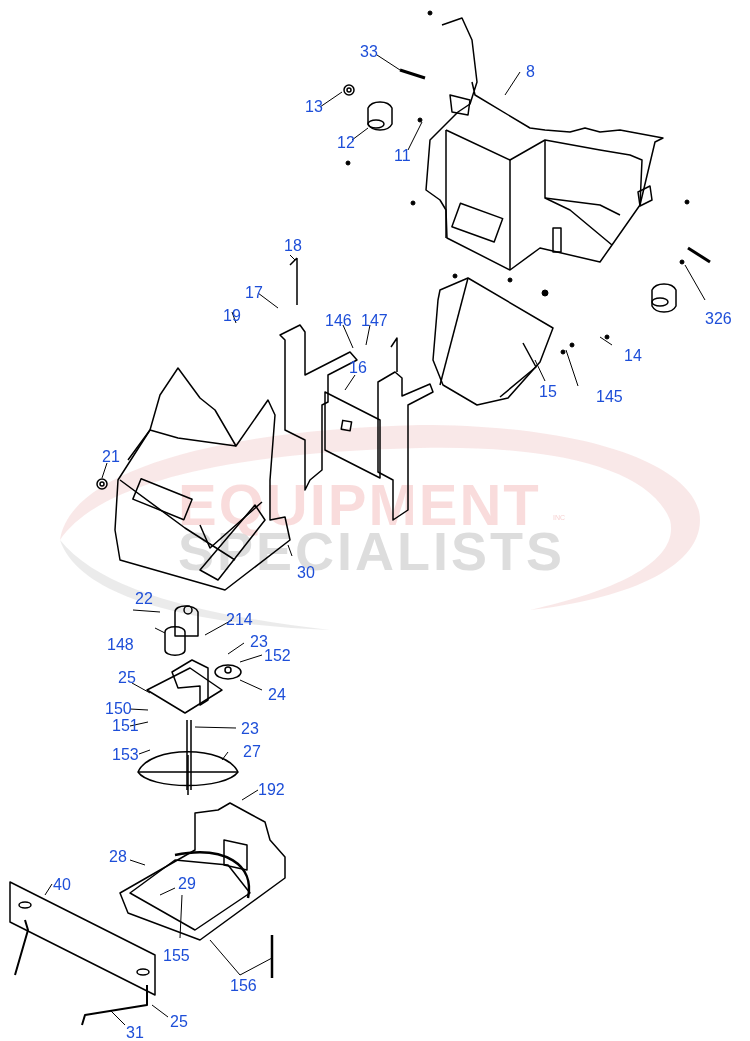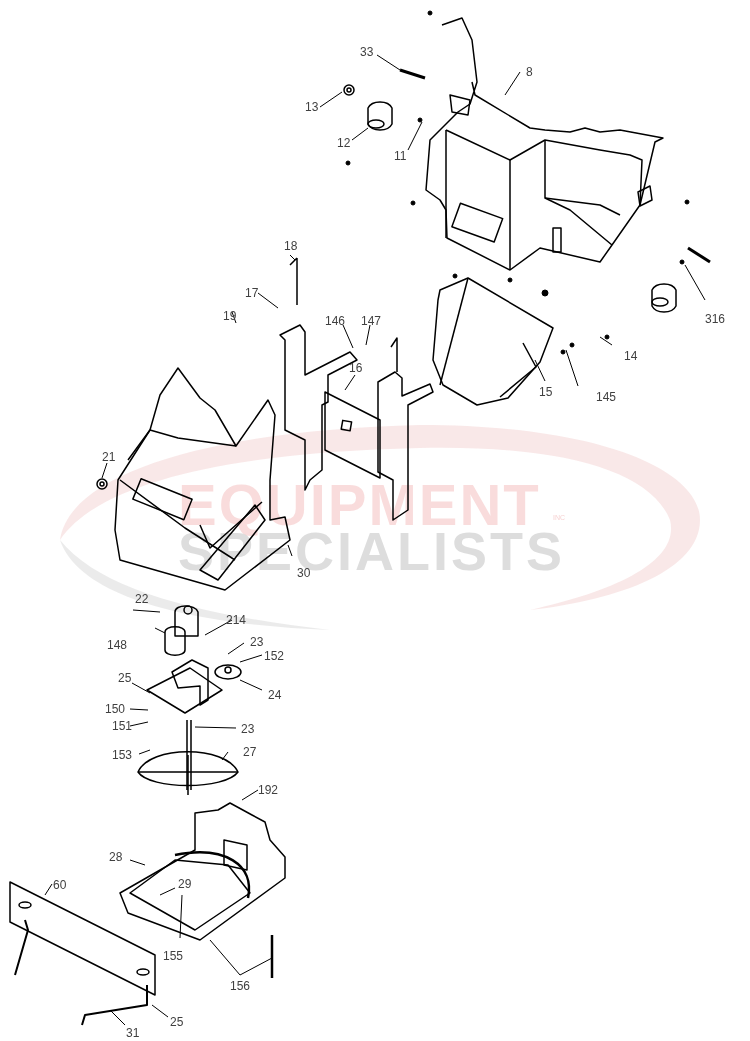--- a/index.html
+++ b/index.html
@@ -1,20 +1,20 @@
 <!DOCTYPE html>
 <html><head>
 <meta charset="utf-8">
 <style>
   html, body { margin: 0; padding: 0; background: #ffffff; }
   body { width: 750px; height: 1041px; position: relative; overflow: hidden;
          font-family: "Liberation Sans", sans-serif; }
   #diagram { position: absolute; left: 0; top: 0; width: 750px; height: 1041px; }
   .callout { position: absolute; font-family: "Liberation Sans", sans-serif;
-             font-size: 12px; color: #404040; line-height: 12px; white-space: nowrap; }
+             font-size: 16px; color: #1d4ed8; line-height: 12px; white-space: nowrap; }
   .wm-top { position: absolute; left: 178px; top: 476px; font-family: "Liberation Sans", sans-serif;
             font-weight: bold; font-size: 58px; letter-spacing: 2px; color: rgba(220,60,60,0.18); line-height: 1; }
   .wm-bot { position: absolute; left: 178px; top: 524px; font-family: "Liberation Sans", sans-serif;
             font-weight: bold; font-size: 54px; letter-spacing: 3px; color: rgba(120,120,120,0.25); line-height: 1; }
   .wm-inc { position: absolute; left: 553px; top: 514px; font-size: 7px; color: rgba(220,60,60,0.25);
             font-family: "Liberation Sans", sans-serif; }
 </style>
 </head>
 <body>
 
@@ -190,39 +190,39 @@
   <span class="callout" style="left:526px;top:66px">8</span>
   <span class="callout" style="left:305px;top:101px">13</span>
   <span class="callout" style="left:337px;top:137px">12</span>
   <span class="callout" style="left:394px;top:150px">11</span>
   <span class="callout" style="left:284px;top:240px">18</span>
   <span class="callout" style="left:245px;top:287px">17</span>
   <span class="callout" style="left:223px;top:310px">19</span>
   <span class="callout" style="left:325px;top:315px">146</span>
   <span class="callout" style="left:361px;top:315px">147</span>
   <span class="callout" style="left:349px;top:362px">16</span>
-  <span class="callout" style="left:705px;top:313px">316</span>
+  <span class="callout" style="left:705px;top:313px">326</span>
   <span class="callout" style="left:624px;top:350px">14</span>
   <span class="callout" style="left:539px;top:386px">15</span>
   <span class="callout" style="left:596px;top:391px">145</span>
   <span class="callout" style="left:102px;top:451px">21</span>
   <span class="callout" style="left:297px;top:567px">30</span>
   <span class="callout" style="left:107px;top:639px">148</span>
   <span class="callout" style="left:226px;top:614px">214</span>
   <span class="callout" style="left:135px;top:593px">22</span>
   <span class="callout" style="left:250px;top:636px">23</span>
   <span class="callout" style="left:264px;top:650px">152</span>
   <span class="callout" style="left:118px;top:672px">25</span>
   <span class="callout" style="left:268px;top:689px">24</span>
   <span class="callout" style="left:105px;top:703px">150</span>
   <span class="callout" style="left:112px;top:720px">151</span>
   <span class="callout" style="left:241px;top:723px">23</span>
   <span class="callout" style="left:112px;top:749px">153</span>
   <span class="callout" style="left:243px;top:746px">27</span>
   <span class="callout" style="left:258px;top:784px">192</span>
   <span class="callout" style="left:109px;top:851px">28</span>
-  <span class="callout" style="left:53px;top:879px">60</span>
+  <span class="callout" style="left:53px;top:879px">40</span>
   <span class="callout" style="left:178px;top:878px">29</span>
   <span class="callout" style="left:163px;top:950px">155</span>
   <span class="callout" style="left:230px;top:980px">156</span>
   <span class="callout" style="left:170px;top:1016px">25</span>
   <span class="callout" style="left:126px;top:1027px">31</span>
 </div>
 
 </body></html>

